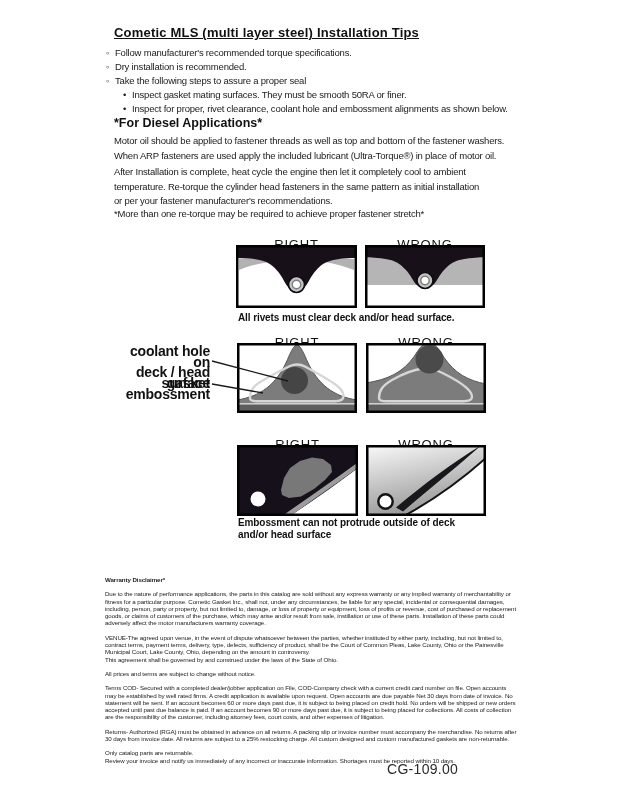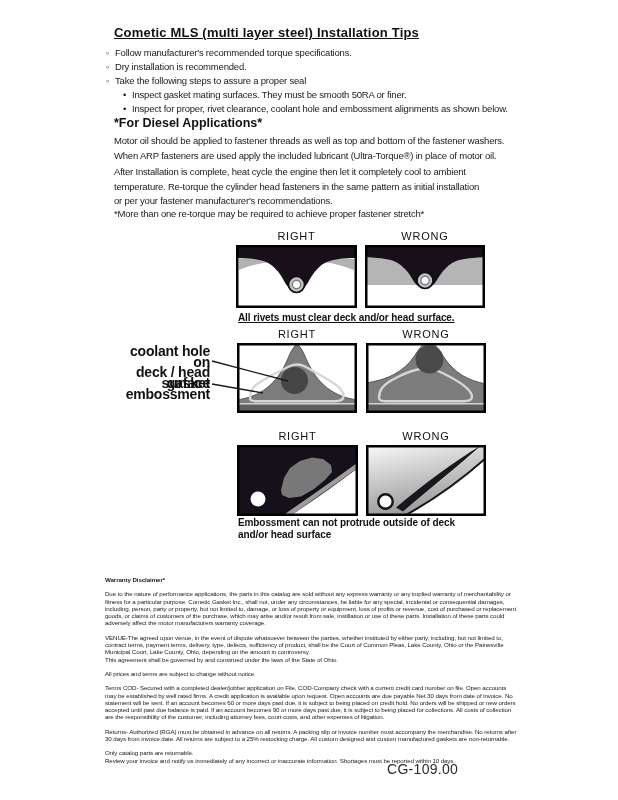--- a/index.html
+++ b/index.html
@@ -17,21 +17,21 @@
   }
   .bullets { left:106px; top:46px; font-size:9.5px; letter-spacing:-0.2px; line-height:14px; width:470px; }
   .bullet-row { display:flex; }
   .bullet-row .marker { width:9px; flex:0 0 9px; }
   .bullet-row.sub { margin-left:17px; }
 
   .diesel-heading { left:114px; top:116px; font-size:12.5px; font-weight:bold; color:#111; }
   .body-para { left:114px; width:450px; font-size:9.5px; letter-spacing:-0.2px; line-height:14.5px; }
   .p1 { top:134px; } .p2 { top:165px; } .p3 { top:207px; }
 
-  .dlabel { font-size:11px; letter-spacing:0.8px; color:#111; text-align:center; width:121px; }
+  .dlabel { font-size:13px; letter-spacing:0.8px; color:#111; text-align:center; width:121px;margin-top:7px; }
   .caption { font-size:10px; font-weight:bold; color:#111; letter-spacing:-0.1px; }
   .side-label { font-size:14px; font-weight:bold; color:#111; text-align:right;
                 width:100px; line-height:10.5px; letter-spacing:-0.2px; }
   .diagram-box { display:block; }
 
   .fine-print { left:105px; top:576px; width:412px; font-size:6.2px;
                 letter-spacing:-0.1px; line-height:7.3px; color:#222; }
   .fine-print .fp-heading { font-weight:bold; margin:0 0 7px 0; }
   .fine-print p { margin:0 0 7px 0; }
 
@@ -90,21 +90,21 @@
   <svg class="abs diagram-box" style="left:365px; top:245px;" width="120" height="63" viewBox="0 0 120 63">
     <rect width="120" height="63" fill="#ffffff"></rect>
     <rect x="2" y="13" width="116" height="27" fill="#b5b5b5"></rect>
     <rect x="2" y="40" width="116" height="21" fill="#ffffff"></rect>
     <path d="M0,0 H120 V12.5 C94.5,13 88,15.5 79.5,24.5 C70.5,34 71.5,42.5 60,42.5 C48.5,42.5 49.5,34 40.5,24.5 C32,15.5 25.5,13 0,12.5 Z" fill="#171019"></path>
     <circle cx="60" cy="35.5" r="8" fill="#c4c4c4" stroke="#0e0a12" stroke-width="1.6"></circle>
     <circle cx="60" cy="35.5" r="4.2" fill="#ffffff" stroke="#7e7e7e" stroke-width="1.4"></circle>
     <rect x="1.25" y="1.25" width="117.5" height="60.5" fill="none" stroke="#000000" stroke-width="2.5"></rect>
   </svg>
 
-  <div class="abs caption" style="left:238px; top:312px;text-decoration:underline;">All rivets must clear deck and/or head surface.</div>
+  <div class="abs caption" style="left:238px; top:312px;">All rivets must clear deck and/or head surface.</div>
 
   <div class="abs dlabel" style="left:237px; top:328px; width:120px;">RIGHT</div>
   <div class="abs dlabel" style="left:366px; top:328px; width:120px;">WRONG</div>
 
   <div class="abs side-label preline" style="left:110px; top:346px;">coolant hole on
 deck / head surface</div>
   <div class="abs side-label" style="left:110px; top:378px;">gasket embossment</div>
 
   <svg class="abs" style="left:198px; top:350px; z-index:6;" width="100" height="50" viewBox="0 0 100 50">
     <line x1="14" y1="11" x2="90" y2="31" stroke="#1a1a1a" stroke-width="1.3"></line>

